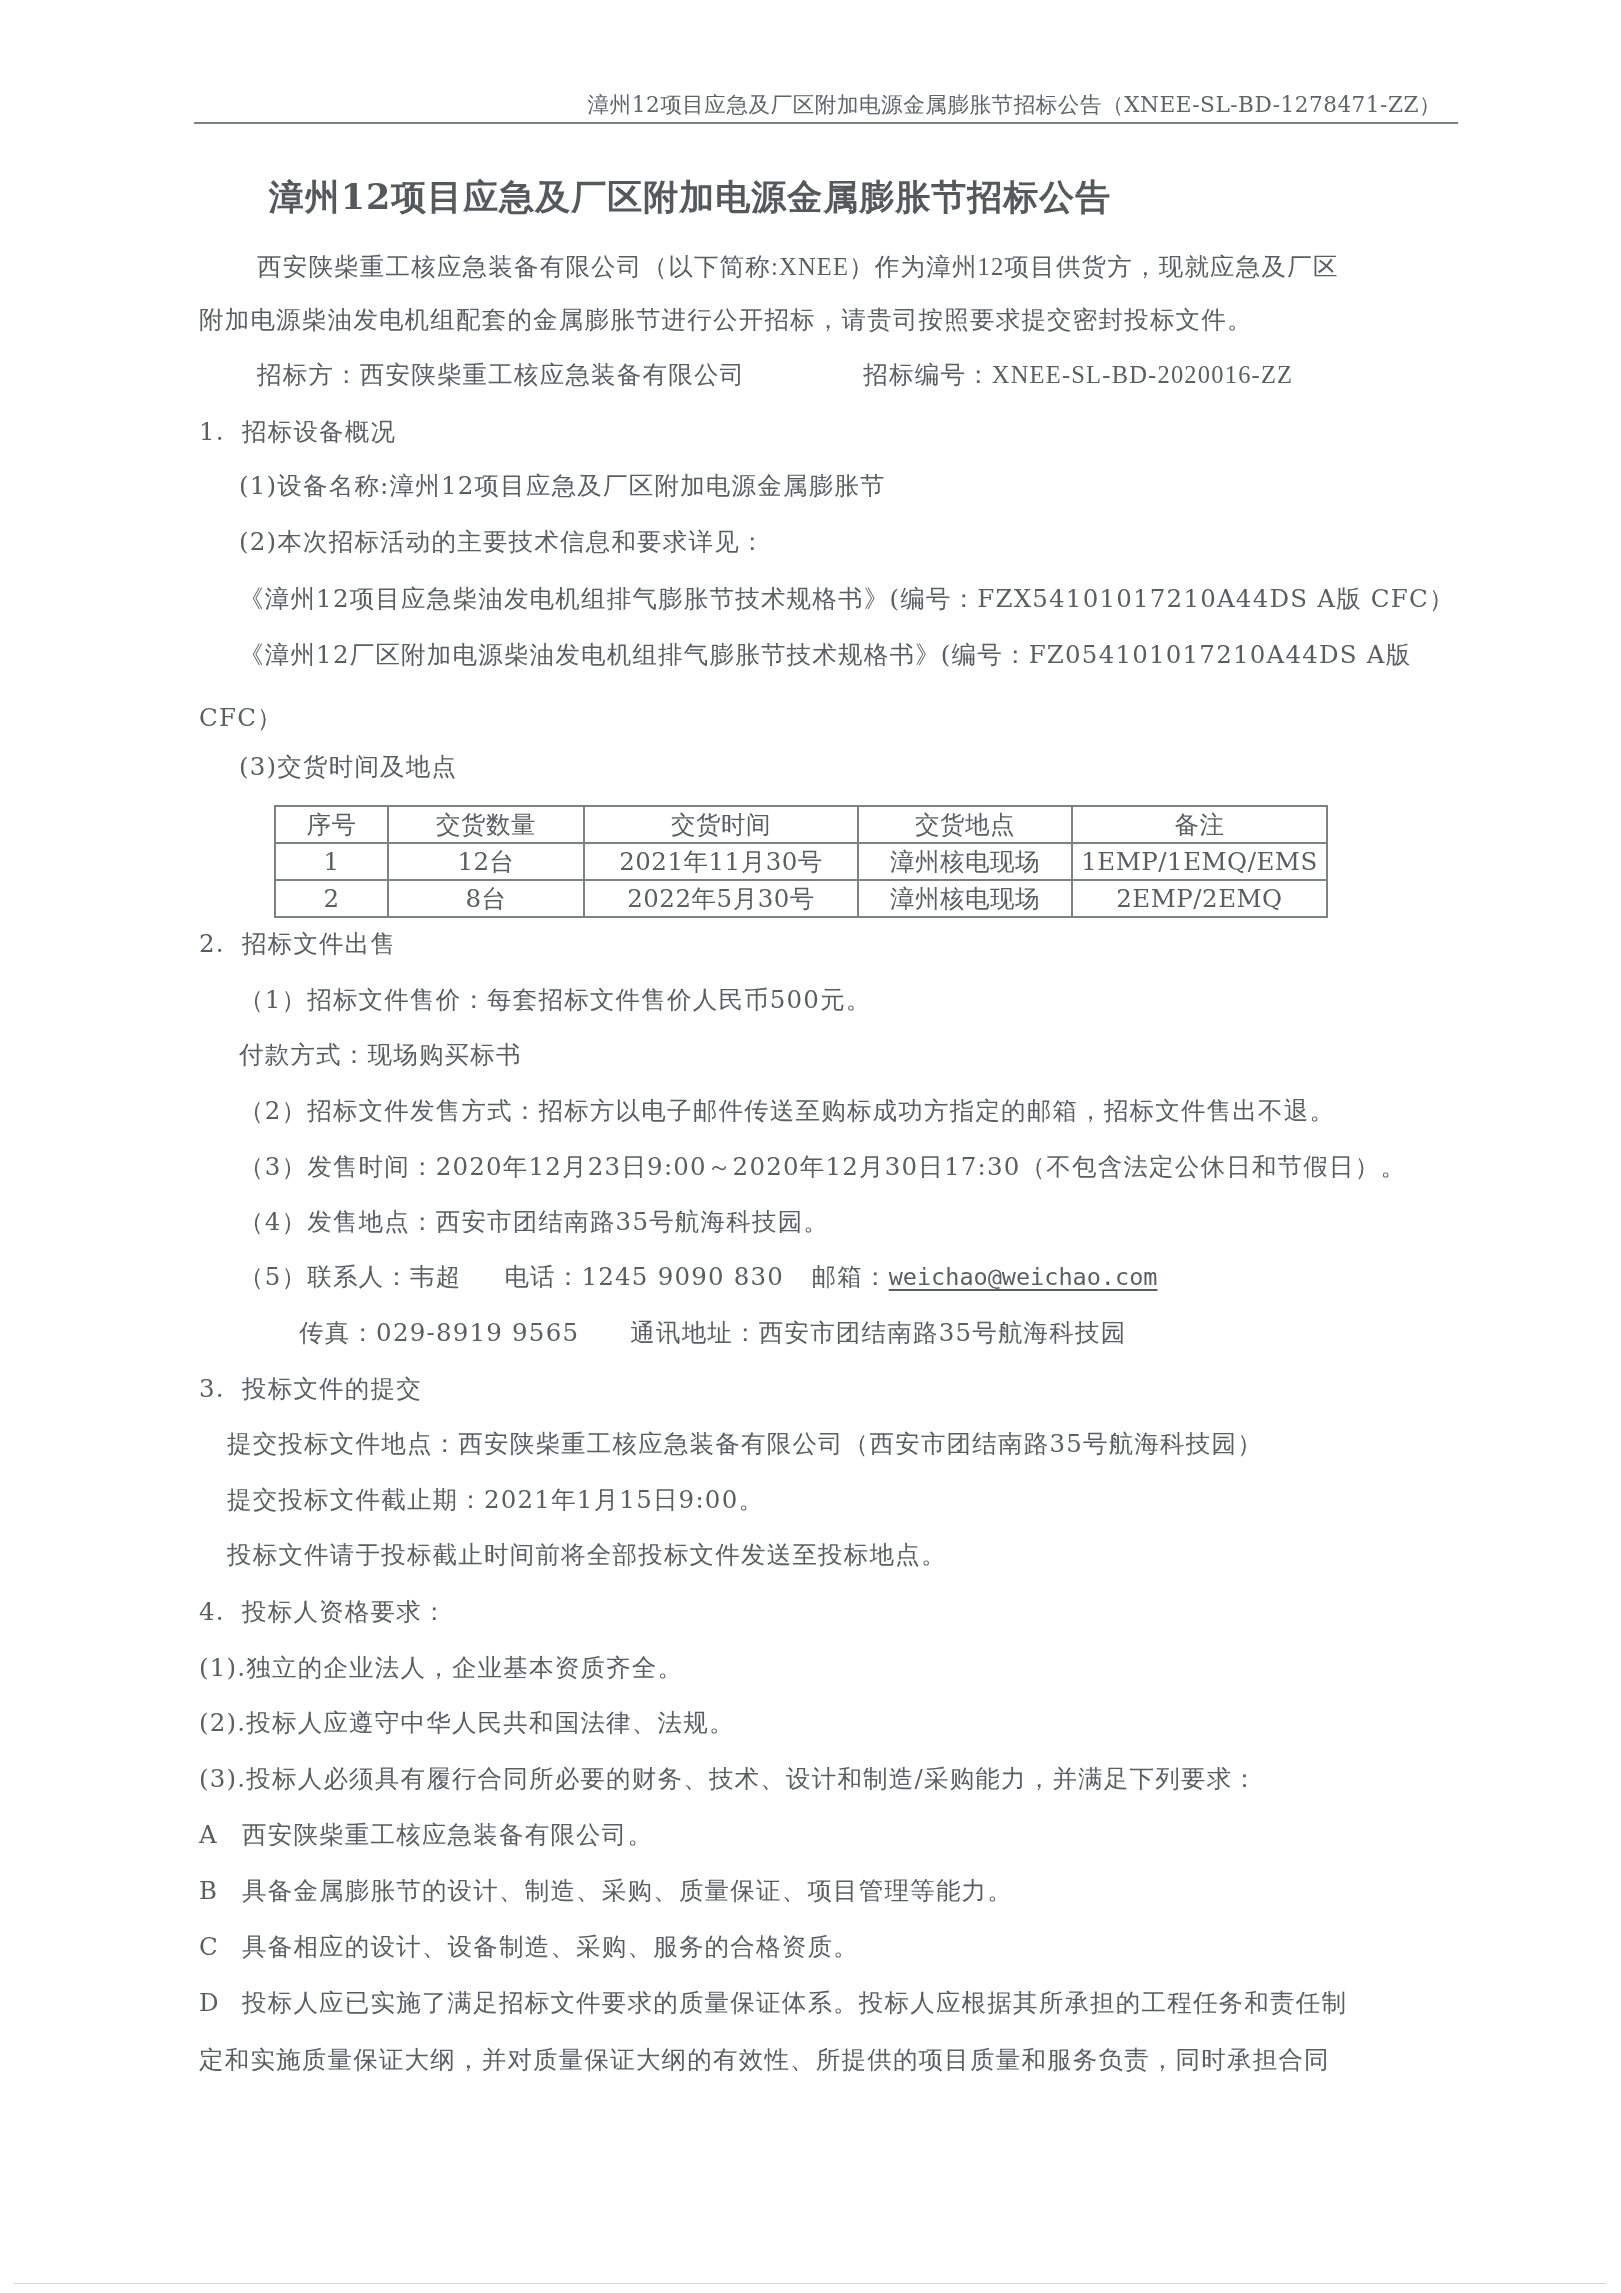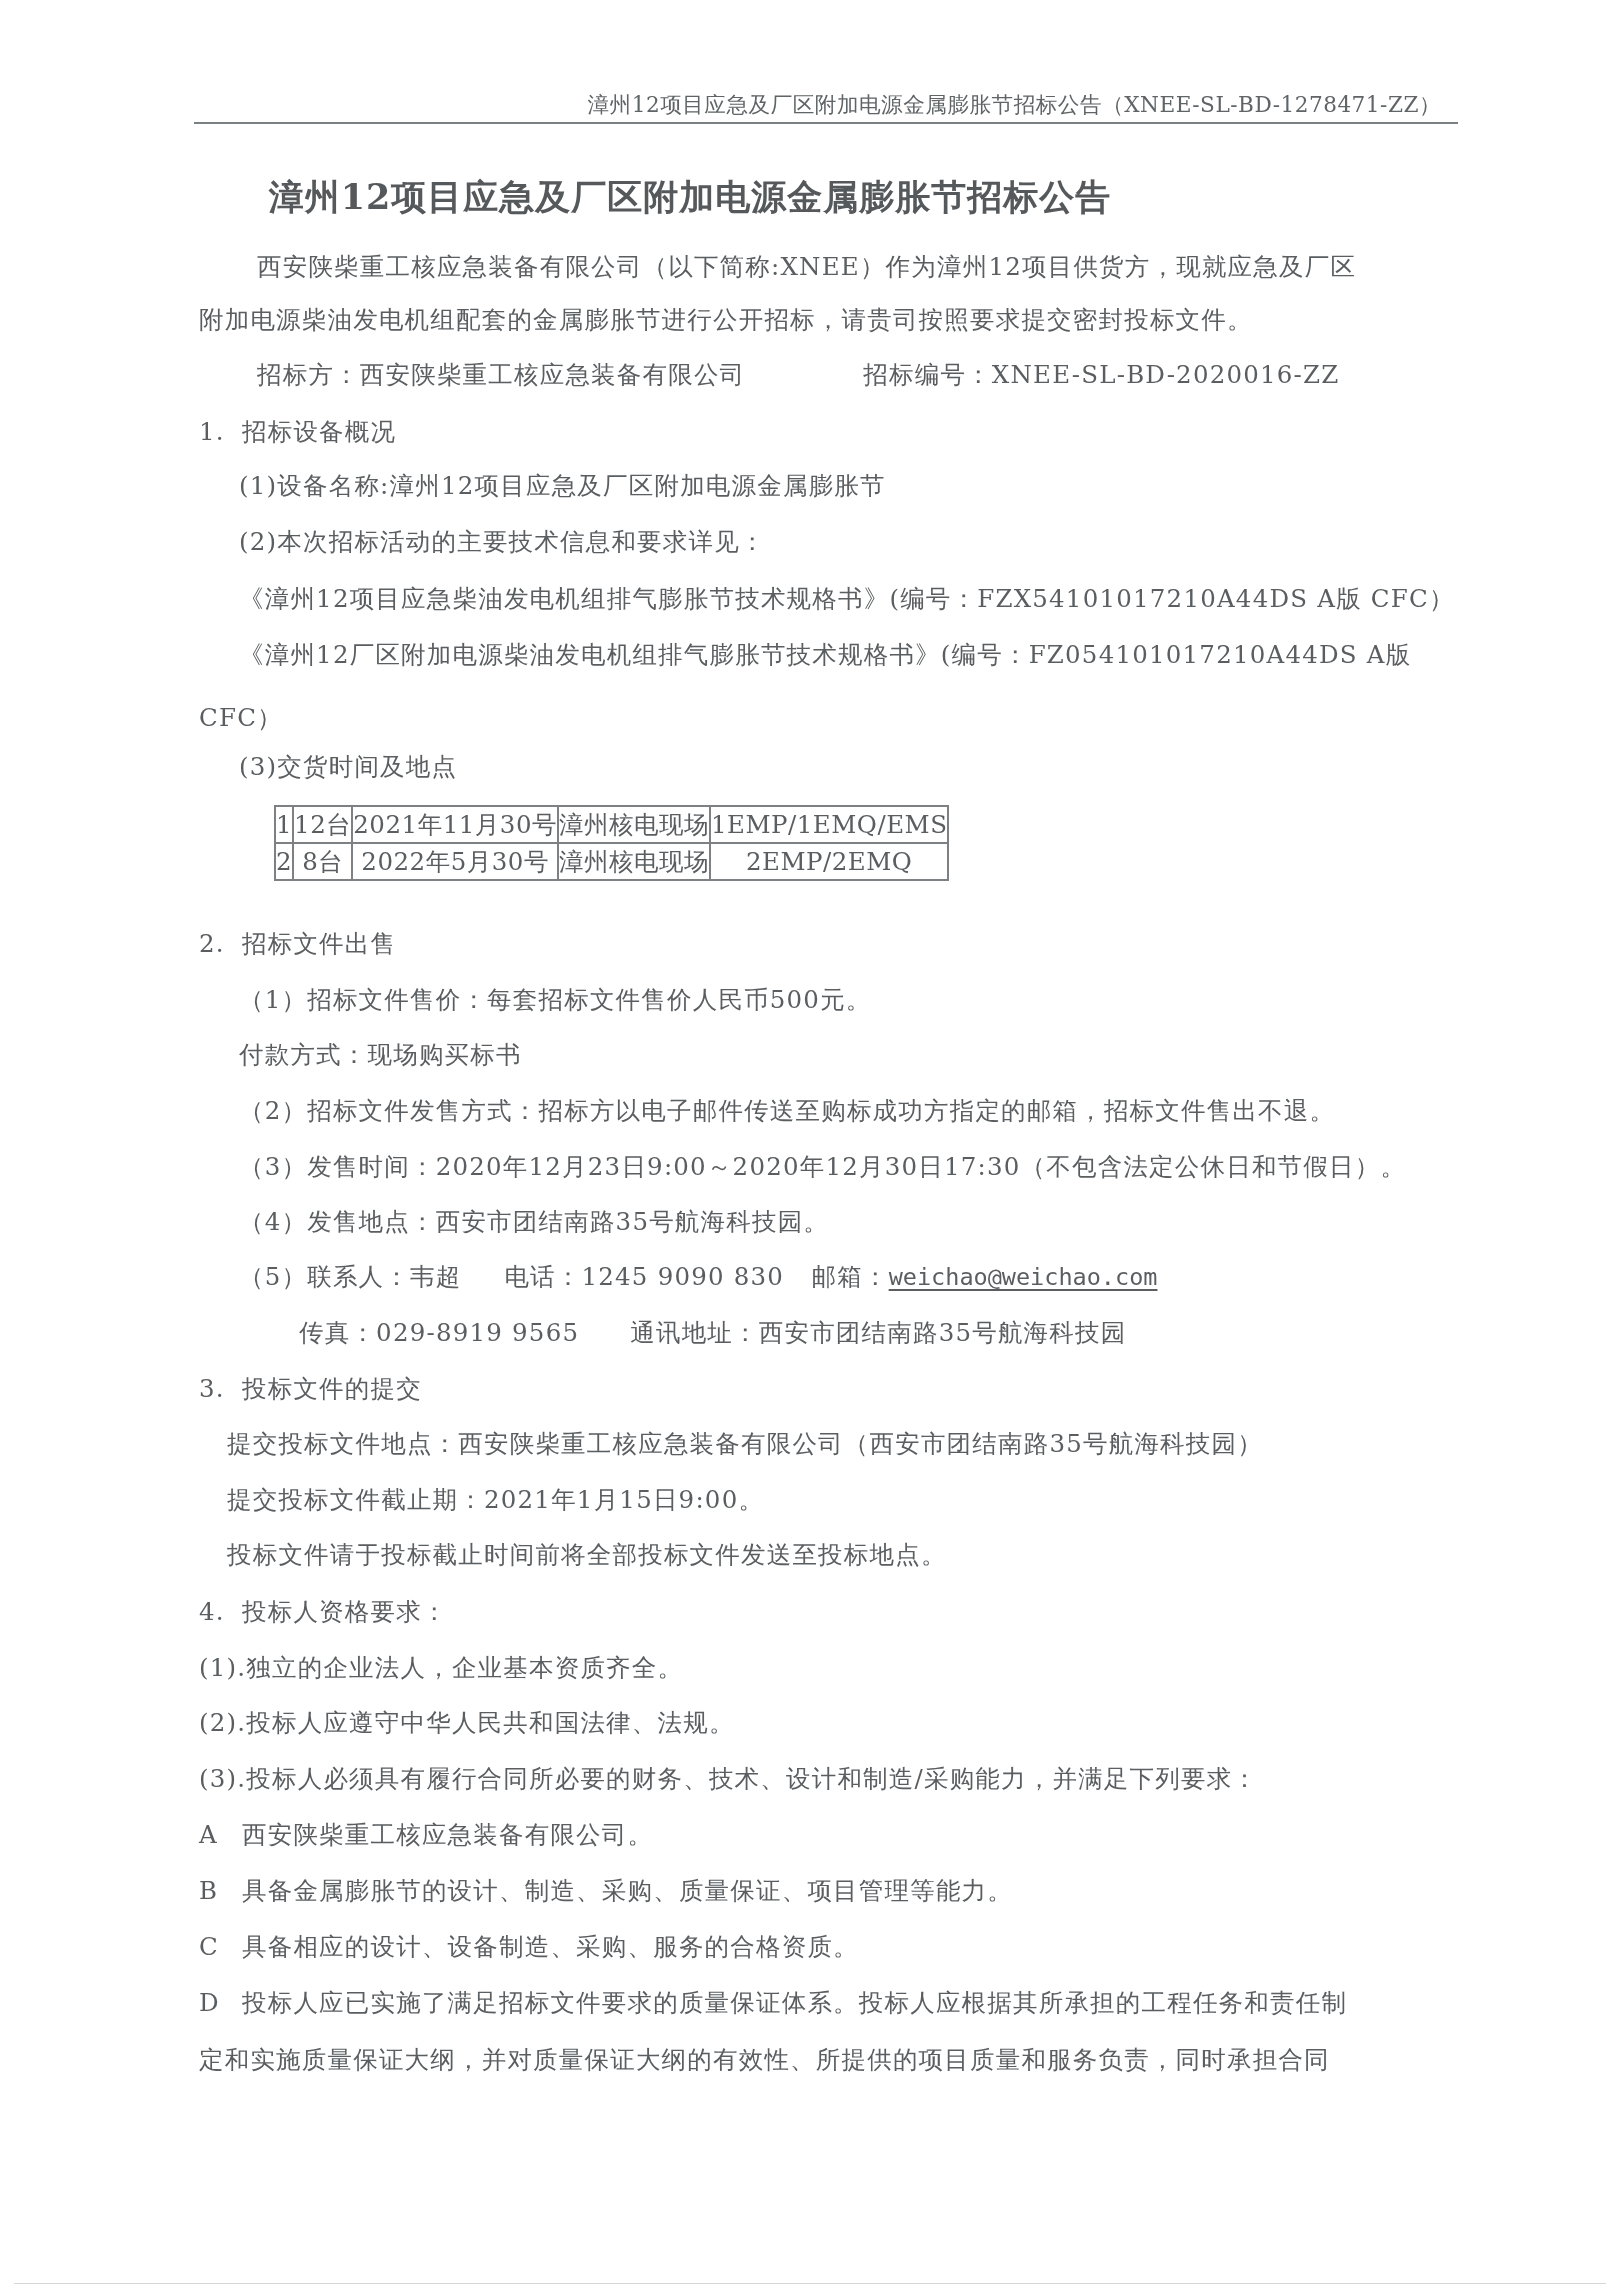--- a/index.html
+++ b/index.html
@@ -47,21 +47,21 @@
     .line {
       position: absolute;
       font-size: 24.5px;
       line-height: 31px;
       white-space: nowrap;
       letter-spacing: 1.2px;
     }
     .x0 { left: 199px; }
     .x1 { left: 227px; }
     .x2 { left: 239px; }
-    .x3 { left: 257px; }
+    .x3 { left: 257px; font-family: Liberation Serif, serif; }
     .x4 { left: 299px; }
     .email {
       text-decoration: underline;
       text-underline-offset: 3.9px;
       font-family: "DejaVu Sans Mono", "Liberation Mono", monospace;
       letter-spacing: 0;
       font-size: 23.5px;
     }
     .gap { display: inline-block; }
     .num-label { display: inline-block; width: 43px; }
@@ -117,20 +117,27 @@
 </div>
 <div class="line x2" style="top:470px">(1)设备名称:漳州12项目应急及厂区附加电源金属膨胀节</div>
 <div class="line x2" style="top:526px">(2)本次招标活动的主要技术信息和要求详见：</div>
 <div class="line x2" style="top:583px">《漳州12项目应急柴油发电机组排气膨胀节技术规格书》(编号：FZX54101017210A44DS A版 CFC）</div>
 <div class="line x2" style="top:639px">《漳州12厂区附加电源柴油发电机组排气膨胀节技术规格书》(编号：FZ054101017210A44DS A版</div>
 <div class="line x0" style="top:702px">CFC）</div>
 <div class="line x2" style="top:751px">(3)交货时间及地点</div>
 
 <table class="delivery">
   <tbody>
+      <tr>
+    <th class="c1">序号</th>
+    <th class="c2">交货数量</th>
+    <th class="c3">交货时间</th>
+    <th class="c4">交货地点</th>
+    <th class="c5">备注</th>
+  </tr>
   <tr>
     <td>1</td>
     <td>12台</td>
     <td>2021年11月30号</td>
     <td>漳州核电现场</td>
     <td>1EMP/1EMQ/EMS</td>
   </tr>
   <tr>
     <td>2</td>
     <td>8台</td>

